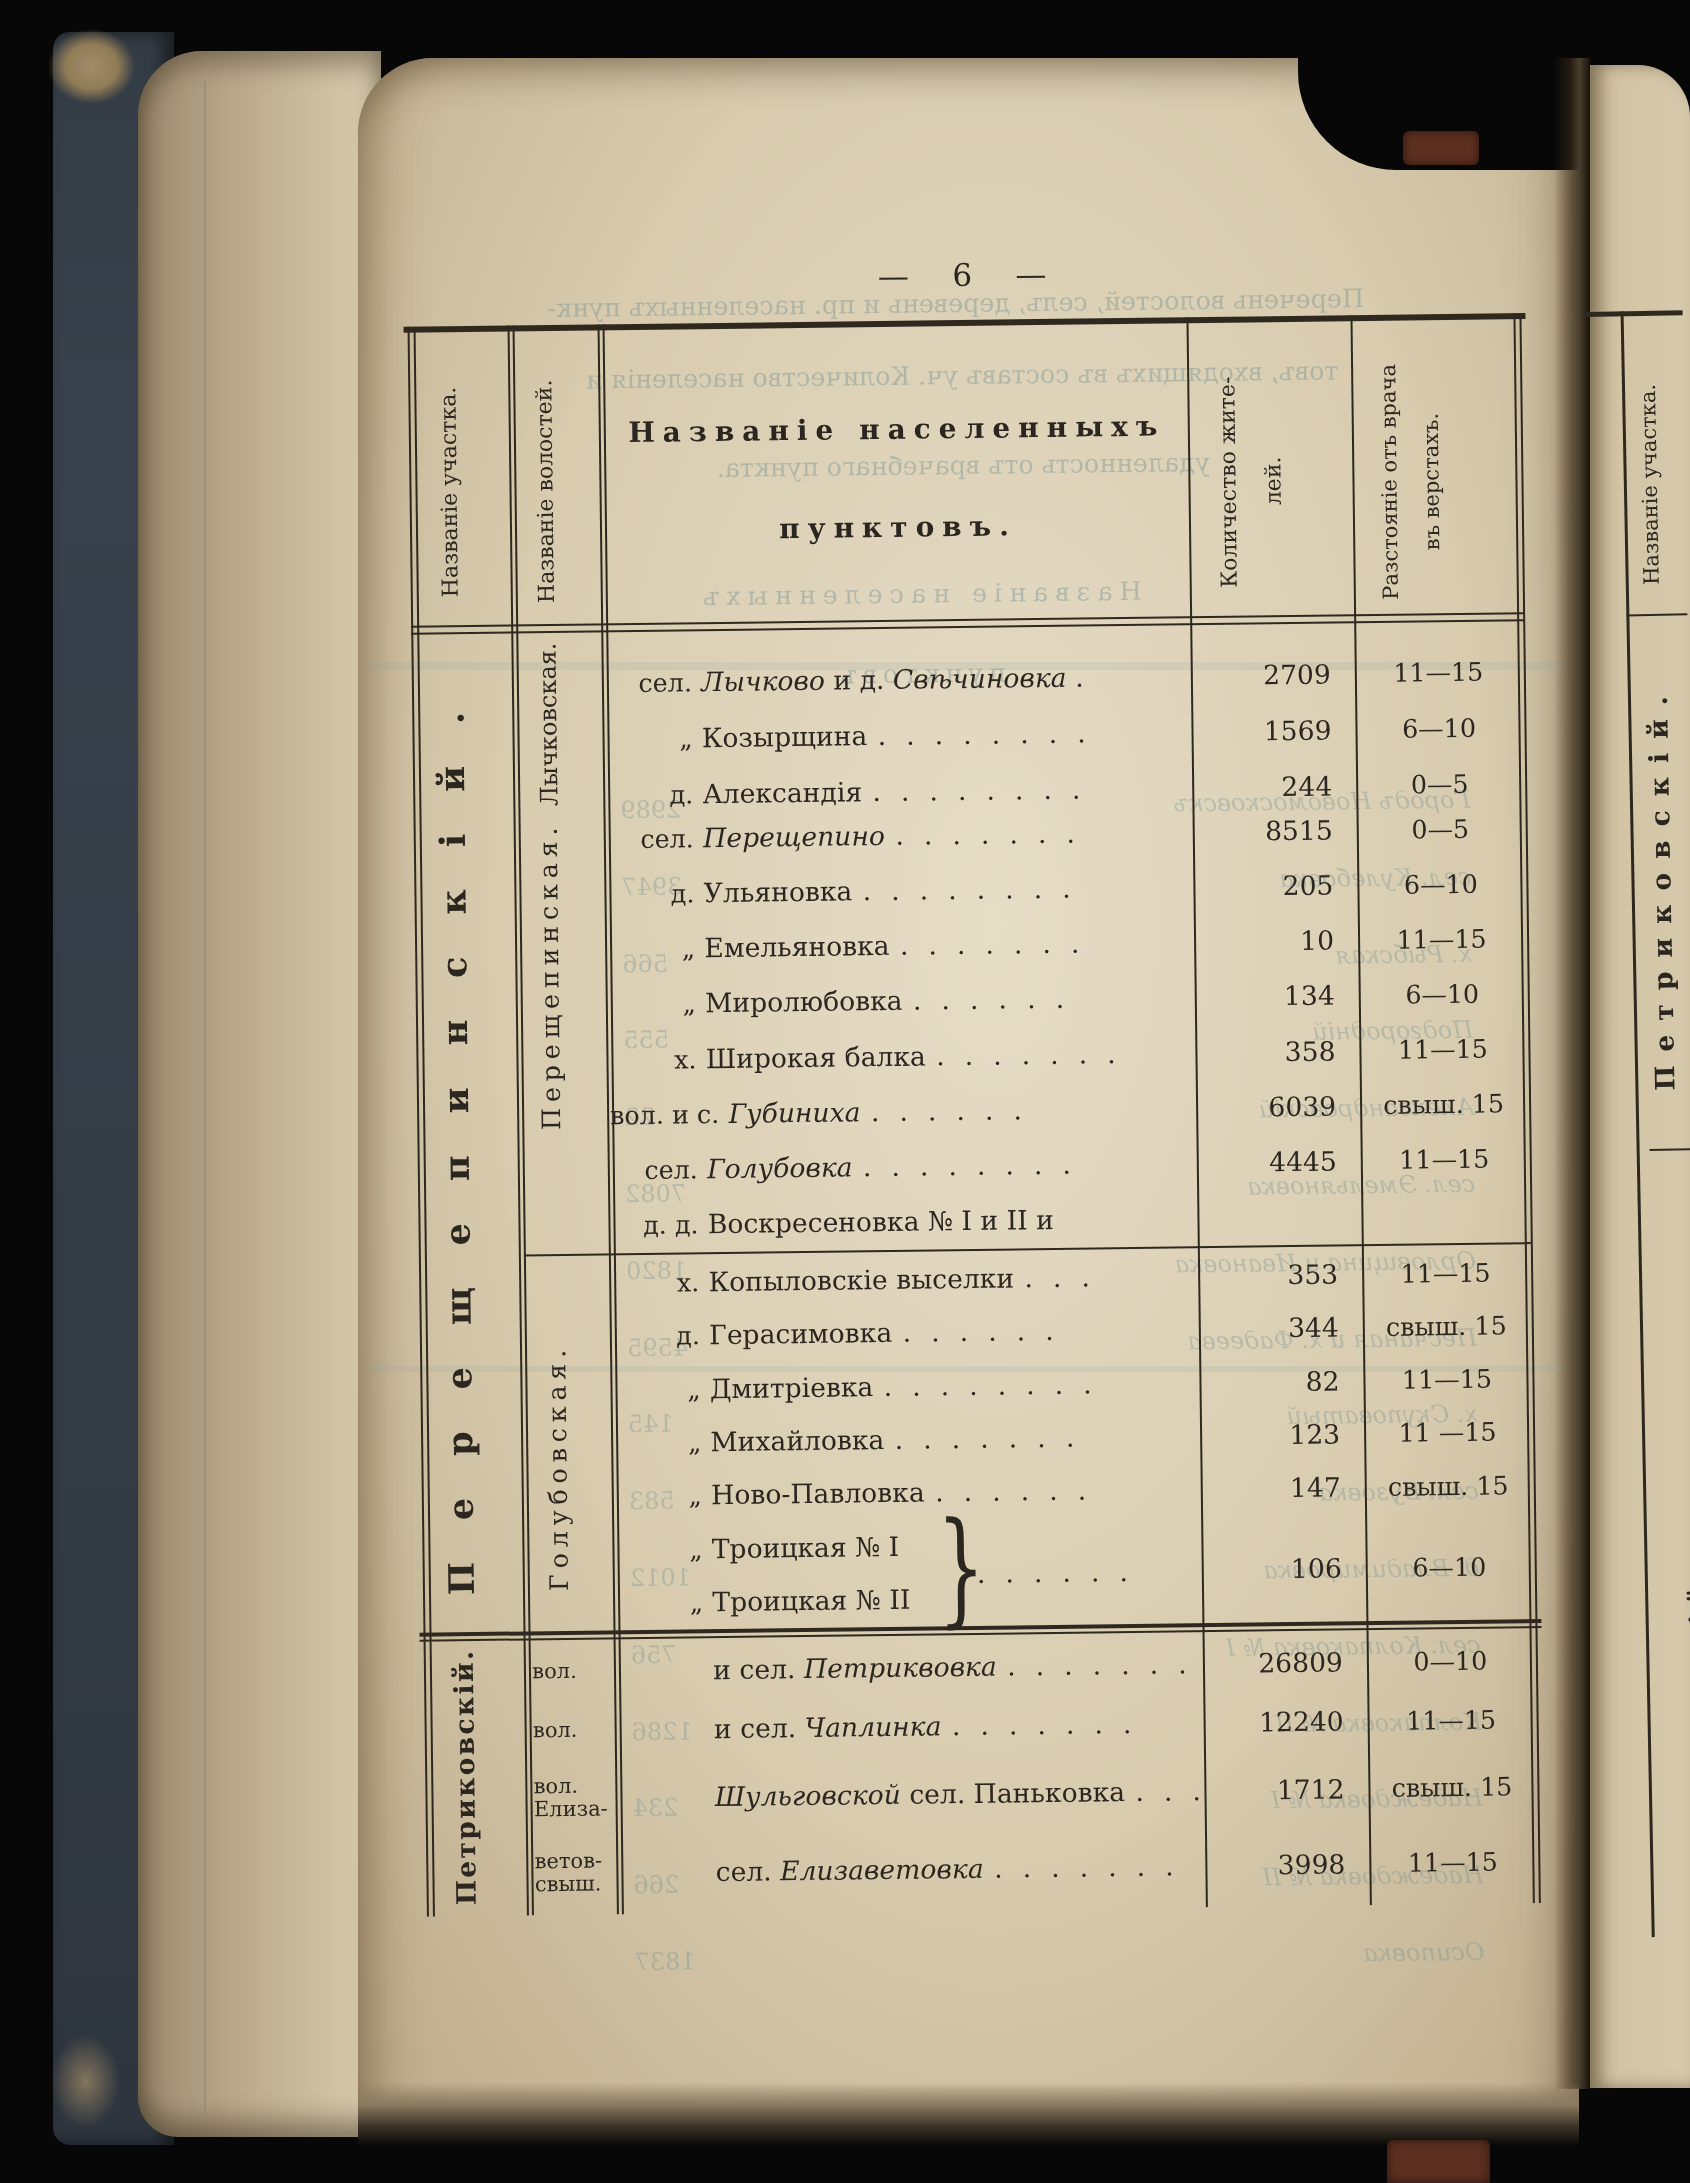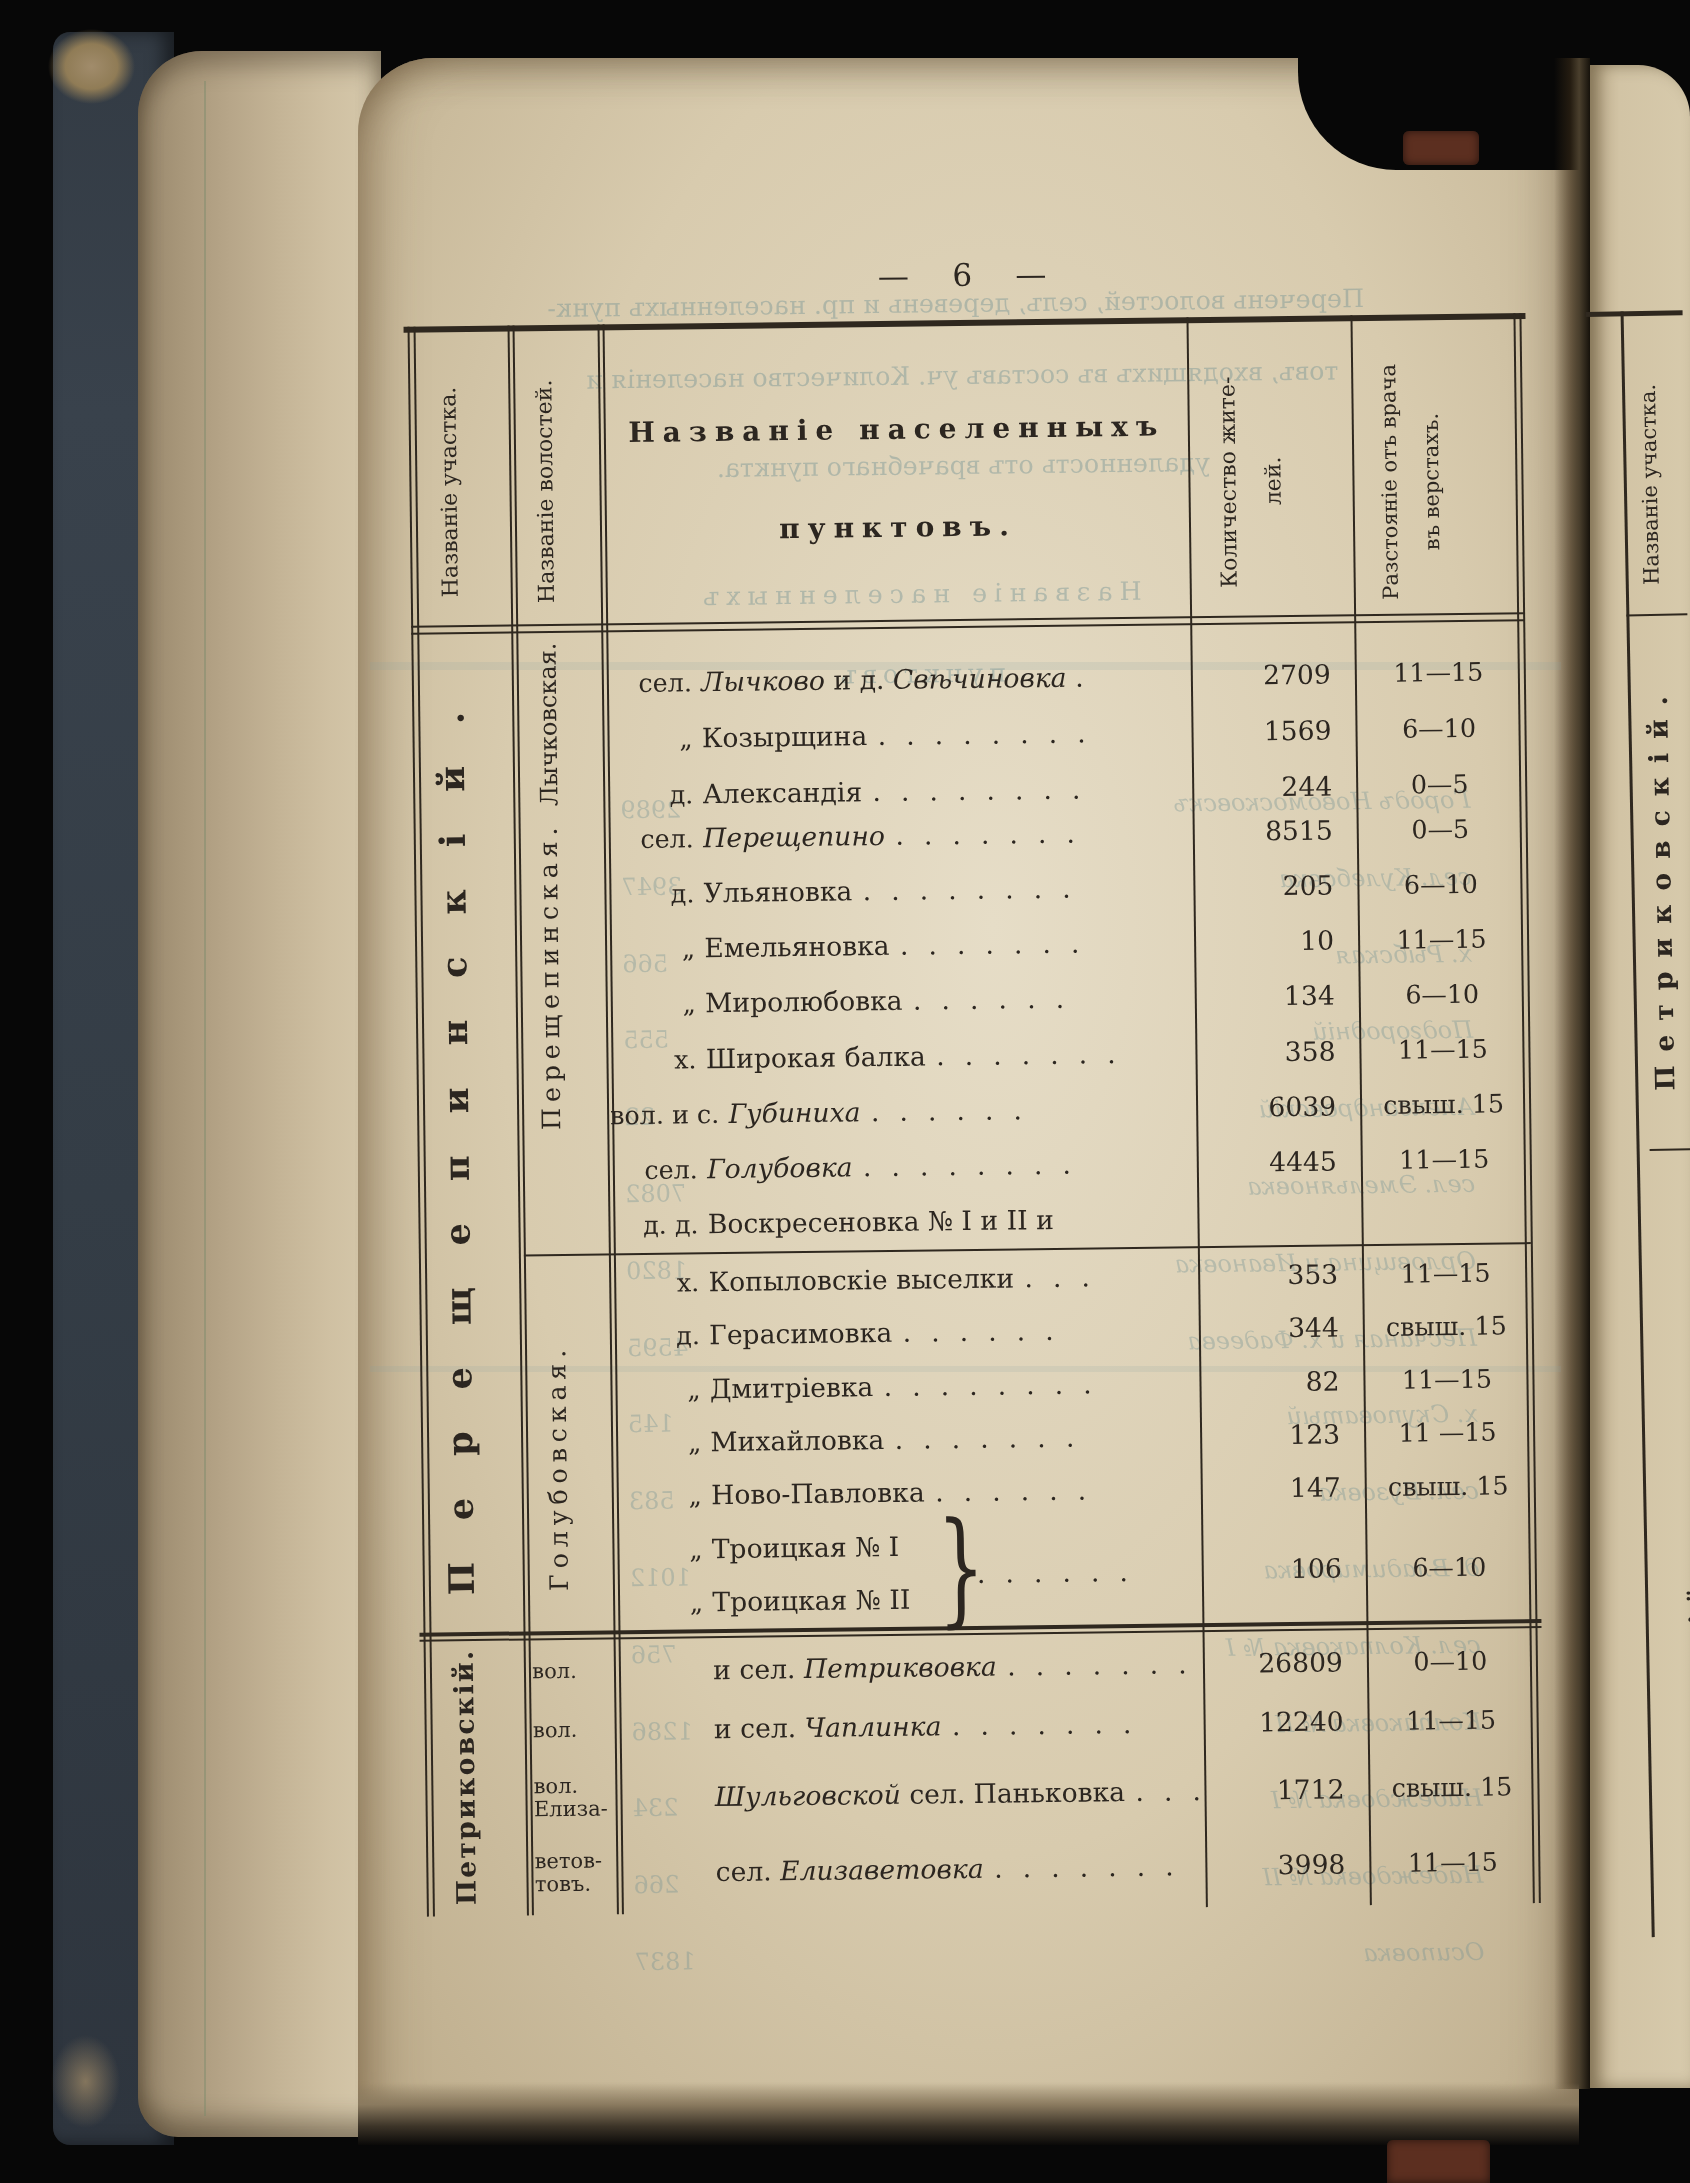--- a/index.html
+++ b/index.html
@@ -411,21 +411,21 @@
       <span class="prefix"></span>
       <span class="parts"><span class="it">Шульговской</span><span> сел. Паньковка</span></span>
       <span class="leader">. . .</span>
     </div>
     <div class="c-pop">1712</div>
     <div class="c-dist">свыш. 15</div>
   </div>
       <div class="t-row">
     <div class="c-vol">
           <div>ветов-</div>
-          <div>товъ.</div>
+          <div>свыш.</div>
         </div>
     <div class="c-name">
       <span class="prefix"></span>
       <span class="parts"><span>сел. </span><span class="it">Елизаветовка</span></span>
       <span class="leader">. . . . . . .</span>
     </div>
     <div class="c-pop">3998</div>
     <div class="c-dist">11—15</div>
   </div>
     </div>

